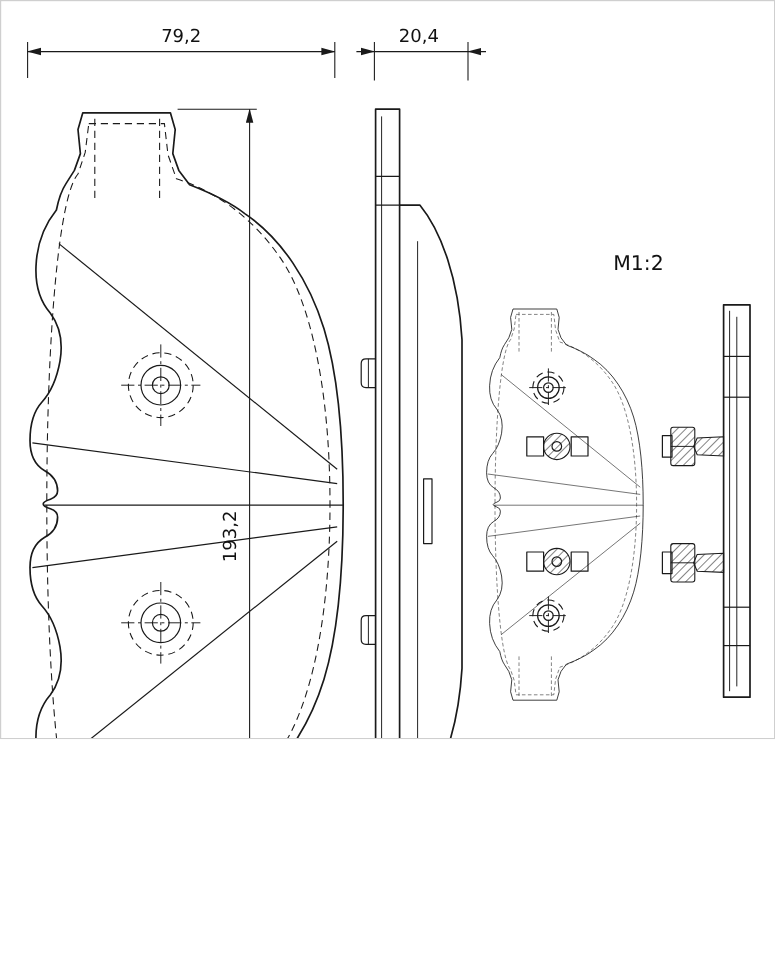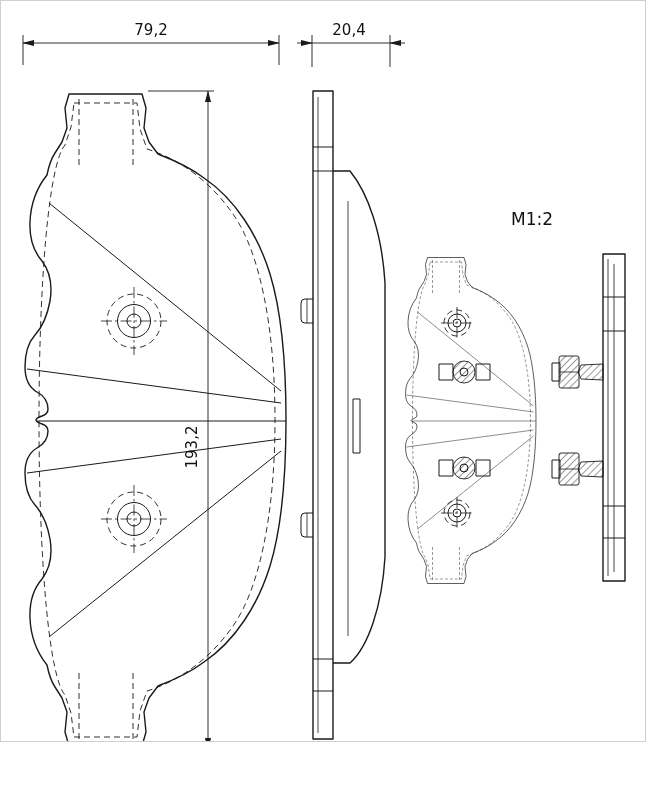--- a/index.html
+++ b/index.html
@@ -1,18 +1,18 @@
 <!DOCTYPE html>
 <html><head>
 <meta charset="utf-8">
 <style>
   html,body{margin:0;padding:0;background:#ffffff;}
   #stage{
     position:relative;
-    width:646px;height:742px;
+    width:646px;height:616px;
     background:#ffffff;
     border:1px solid #cfcfcf;
     box-sizing:border-box;
     font-family:"DejaVu Sans","Liberation Sans",sans-serif;
     overflow:hidden;
   }
   svg{position:absolute;left:0;top:0;}
   .ln{stroke:#1a1a1a;fill:none;stroke-width:1.4;stroke-linejoin:round;}
   .md{stroke:#1a1a1a;fill:none;stroke-width:1;stroke-linejoin:round;}
   .thin{stroke:#1a1a1a;fill:none;stroke-width:.8;}

